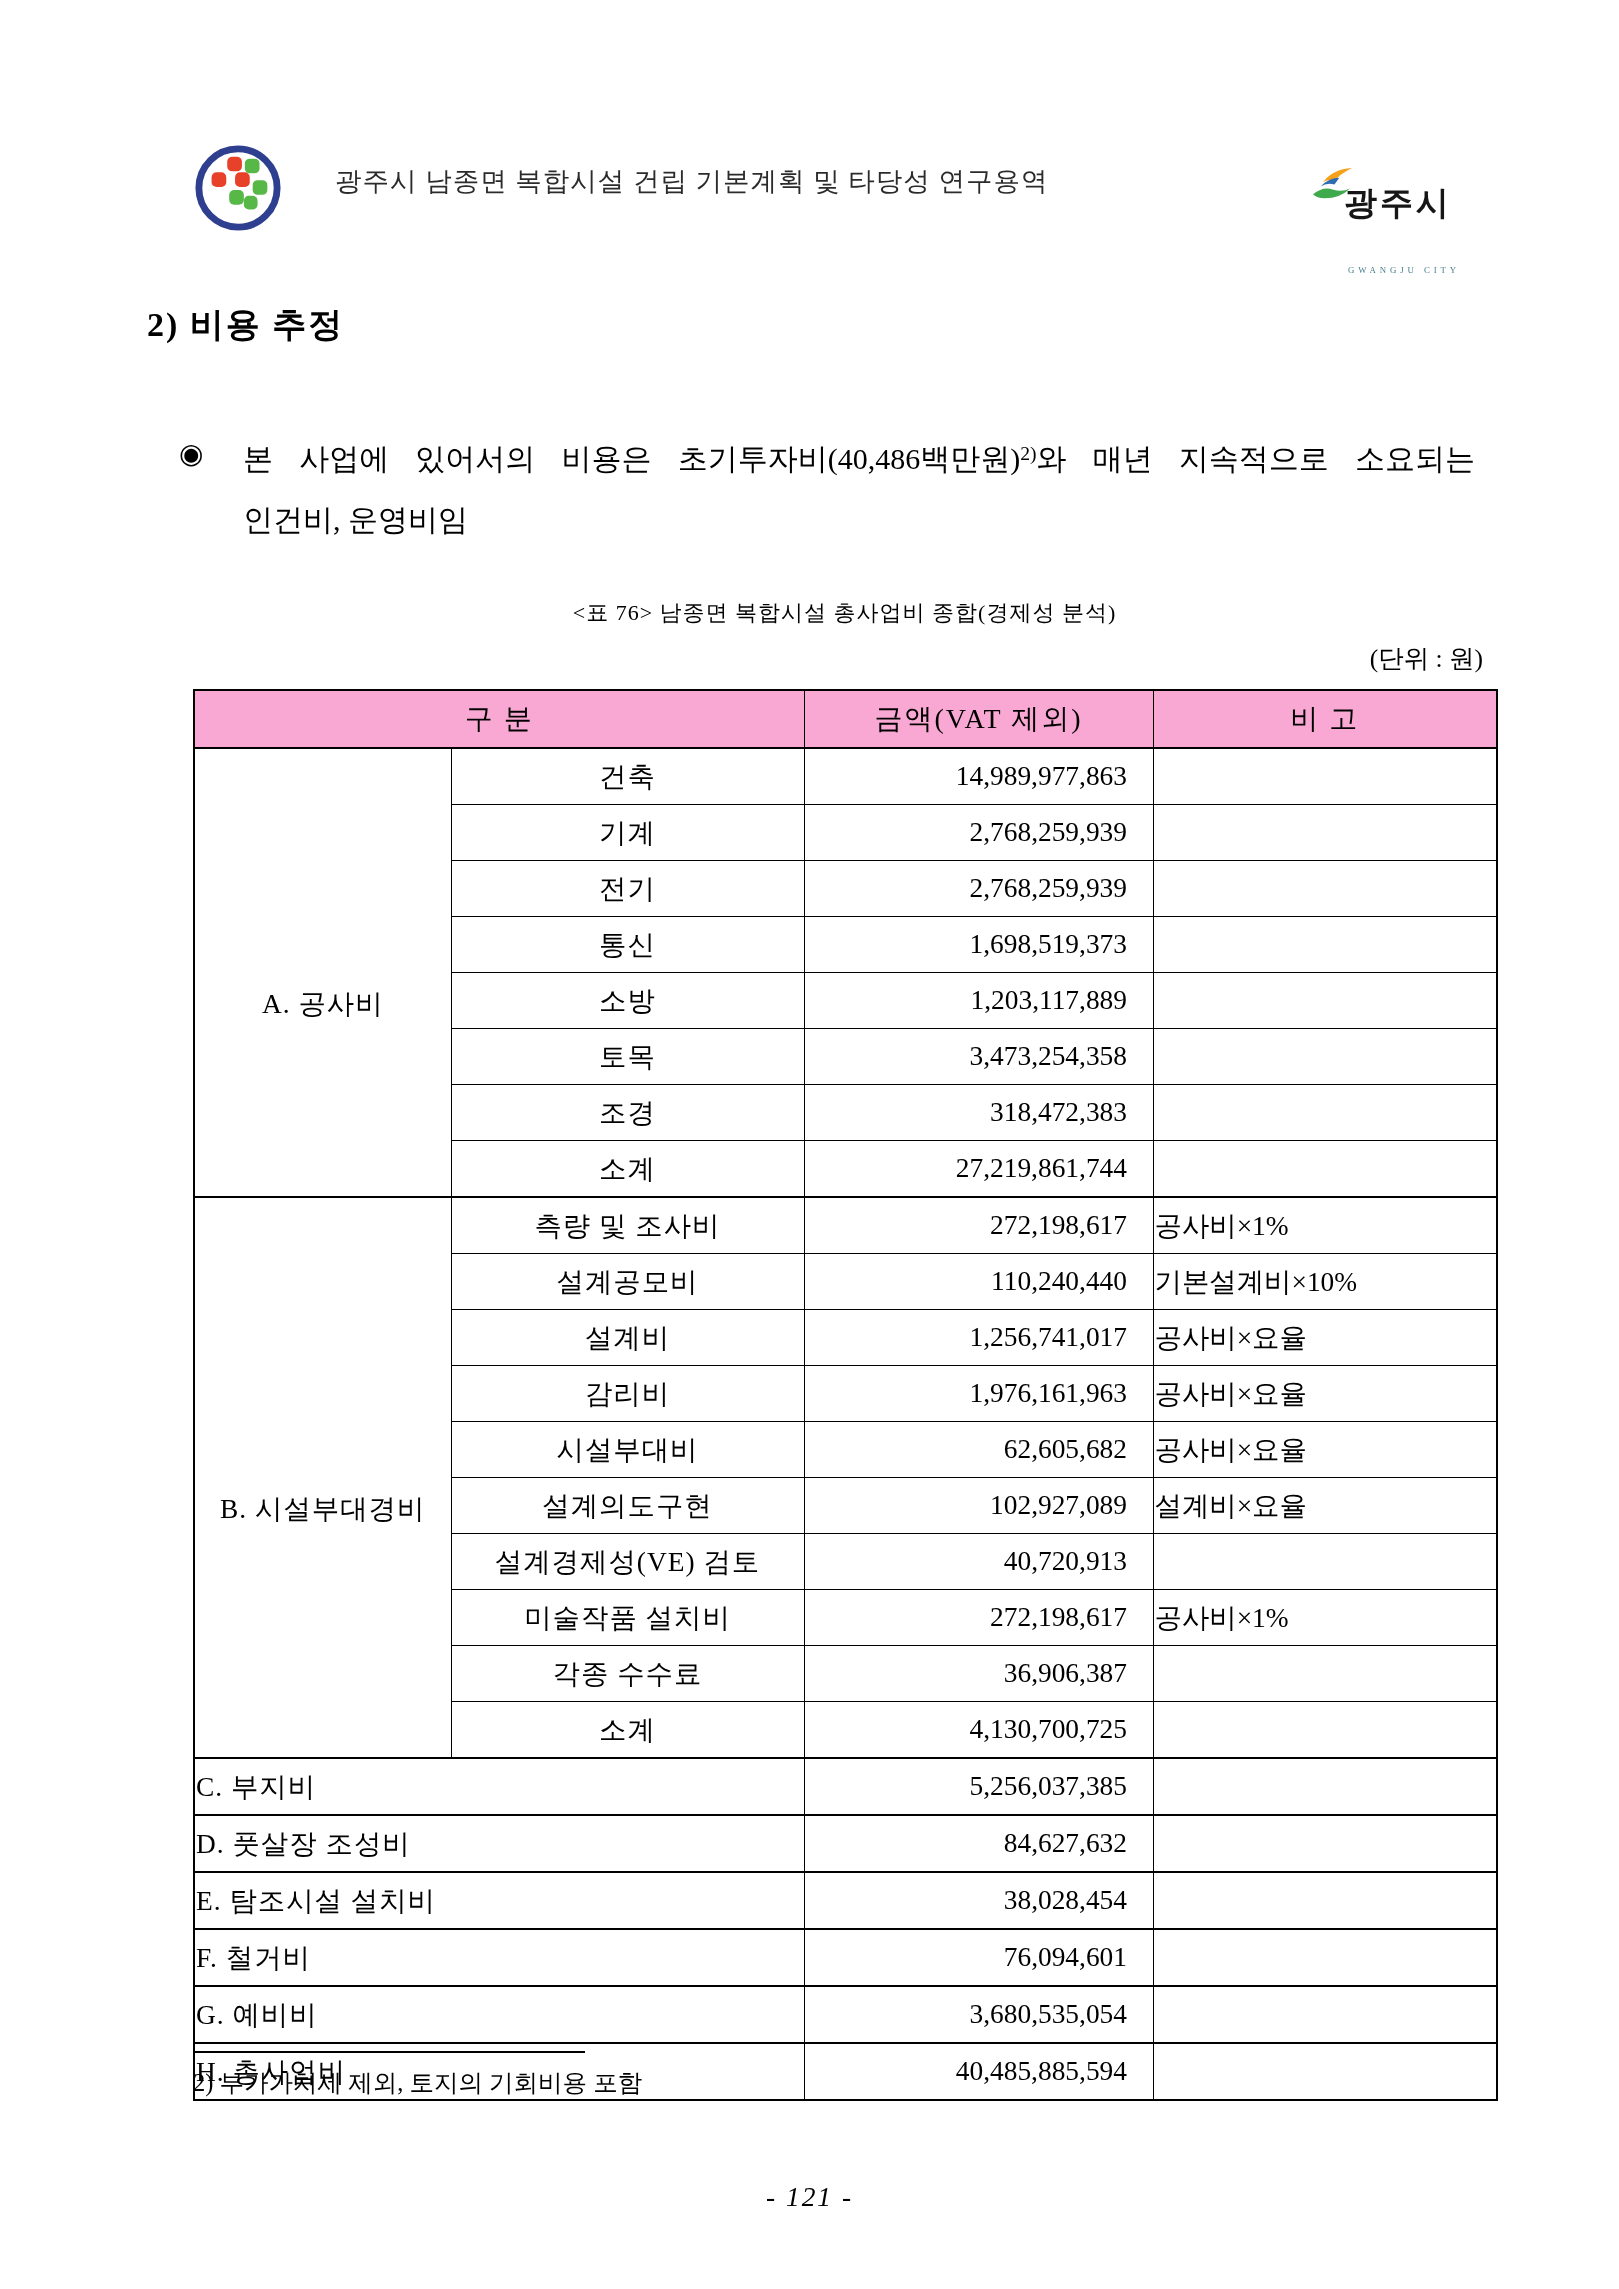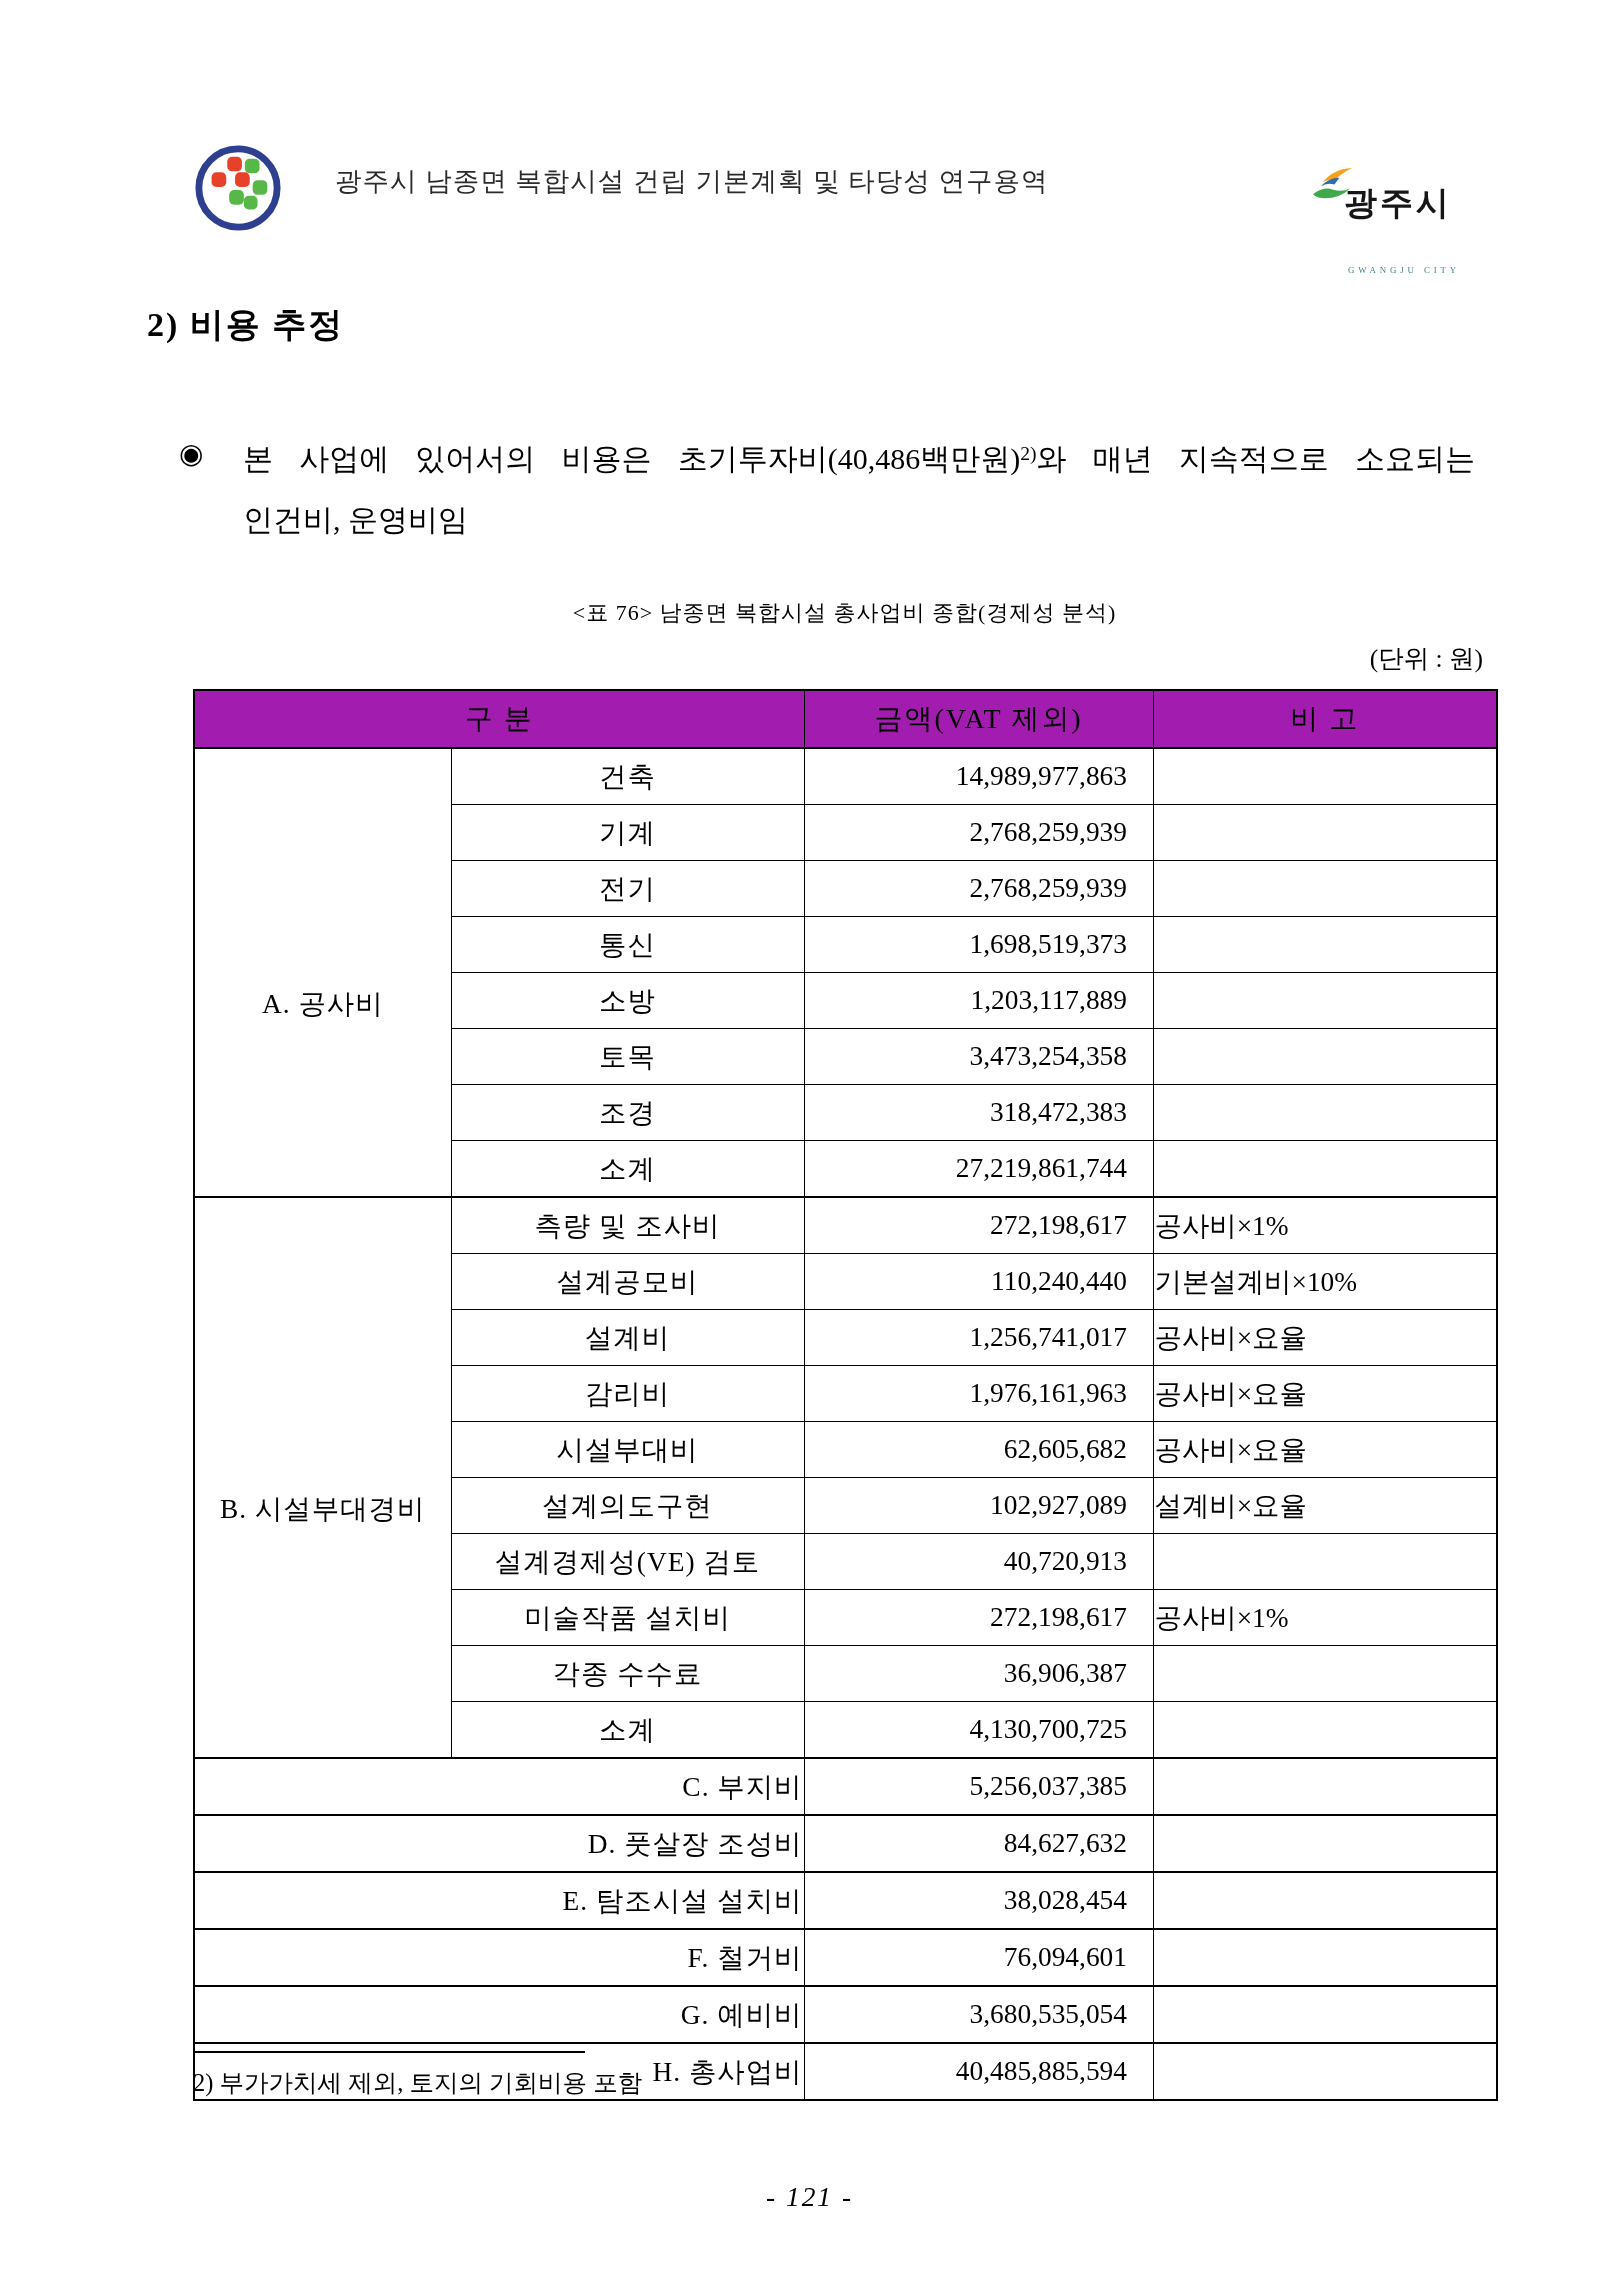--- a/index.html
+++ b/index.html
@@ -47,34 +47,34 @@
   .unit-note{
     position:absolute;left:193px;top:641px;width:1290px;text-align:right;font-size:25.5px;
   }
 
   
   table.cost{
     position:absolute;left:193px;top:689px;width:1303px;
     border-collapse:collapse;table-layout:fixed;border:2.9px solid #000;
   }
   table.cost th{
-    height:54px;background:#a21caf;font-size:28px;font-weight:normal;
+    height:54px;background:#f9a8d4;font-size:28px;font-weight:normal;
     text-align:center;vertical-align:middle;
     border:1.5px solid #000;border-bottom:2.9px solid #000;letter-spacing:2px;
   }
   table.cost td{
     height:53px;font-size:27.4px;border:1.5px solid #000;vertical-align:middle;
     overflow:hidden;white-space:nowrap;
   }
   tr.section-start td{border-top:2.9px solid #000;}
   td.group-label-cell{text-align:center;vertical-align:top;padding-top:64px;letter-spacing:1px;}
   td.item-cell{text-align:center;letter-spacing:1px;}
   td.amount-cell{text-align:right;padding-right:25.5px;}
   td.note-cell{text-align:left;}
-  td.summary-label-cell{text-align:right;letter-spacing:1px;margin-top:12px;}
+  td.summary-label-cell{text-align:left;letter-spacing:1px;margin-top:12px;}
 
   
   .footnote-rule{position:absolute;left:193px;top:2051px;width:392px;border-top:2px solid #000;}
   .footnote{position:absolute;left:193px;top:2066px;font-size:24.5px;white-space:nowrap;}
   .folio{position:absolute;left:0;top:2182px;width:1619px;text-align:center;font-size:27.4px;letter-spacing:2px;font-style:italic;}
 </style>
 </head>
 <body>
 
 <div class="page">

